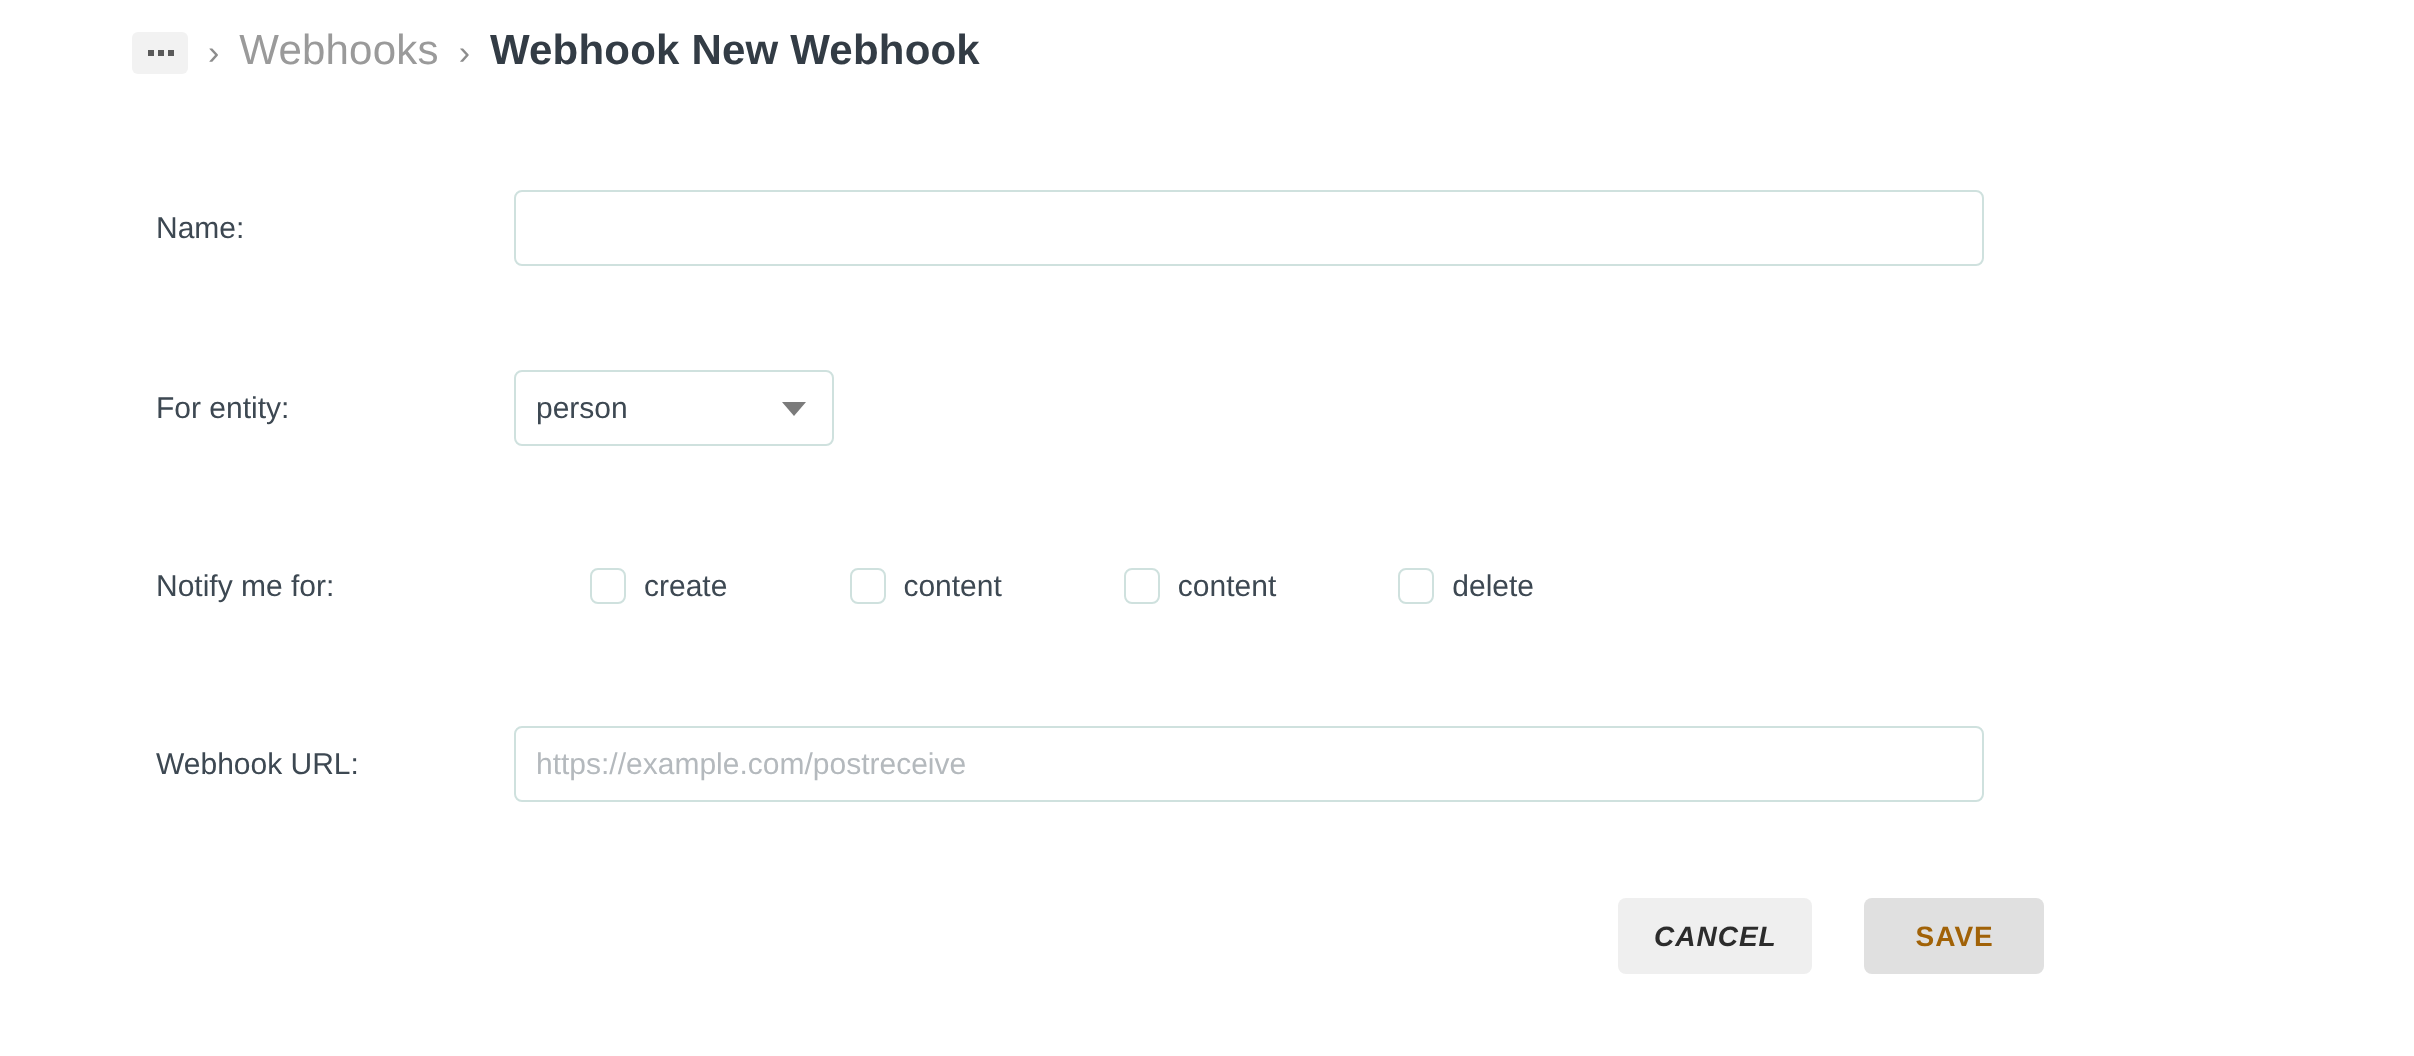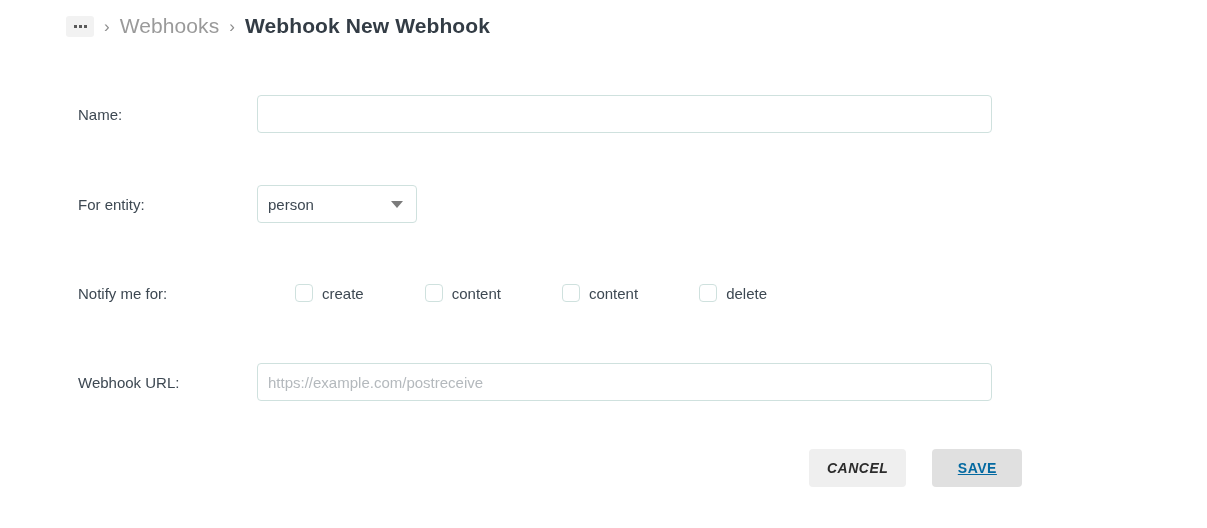--- a/index.html
+++ b/index.html
@@ -191,23 +191,22 @@
     cursor: pointer;
   }
   .btn-cancel {
     background: #efefef;
     color: #2c2c2c;
     margin-right: 26px;
     font-style: italic;
   }
   .btn-save {
     background: #e0e0e0;
-    color: #0369a1;
+    color: #a16207;
     cursor: default;
-    text-decoration: underline;
   }
 </style>
 </head>
 <body>
 
 <div class="breadcrumb">
   <div class="crumb-ellipsis">
     <i></i>
     <i></i>
     <i></i>

